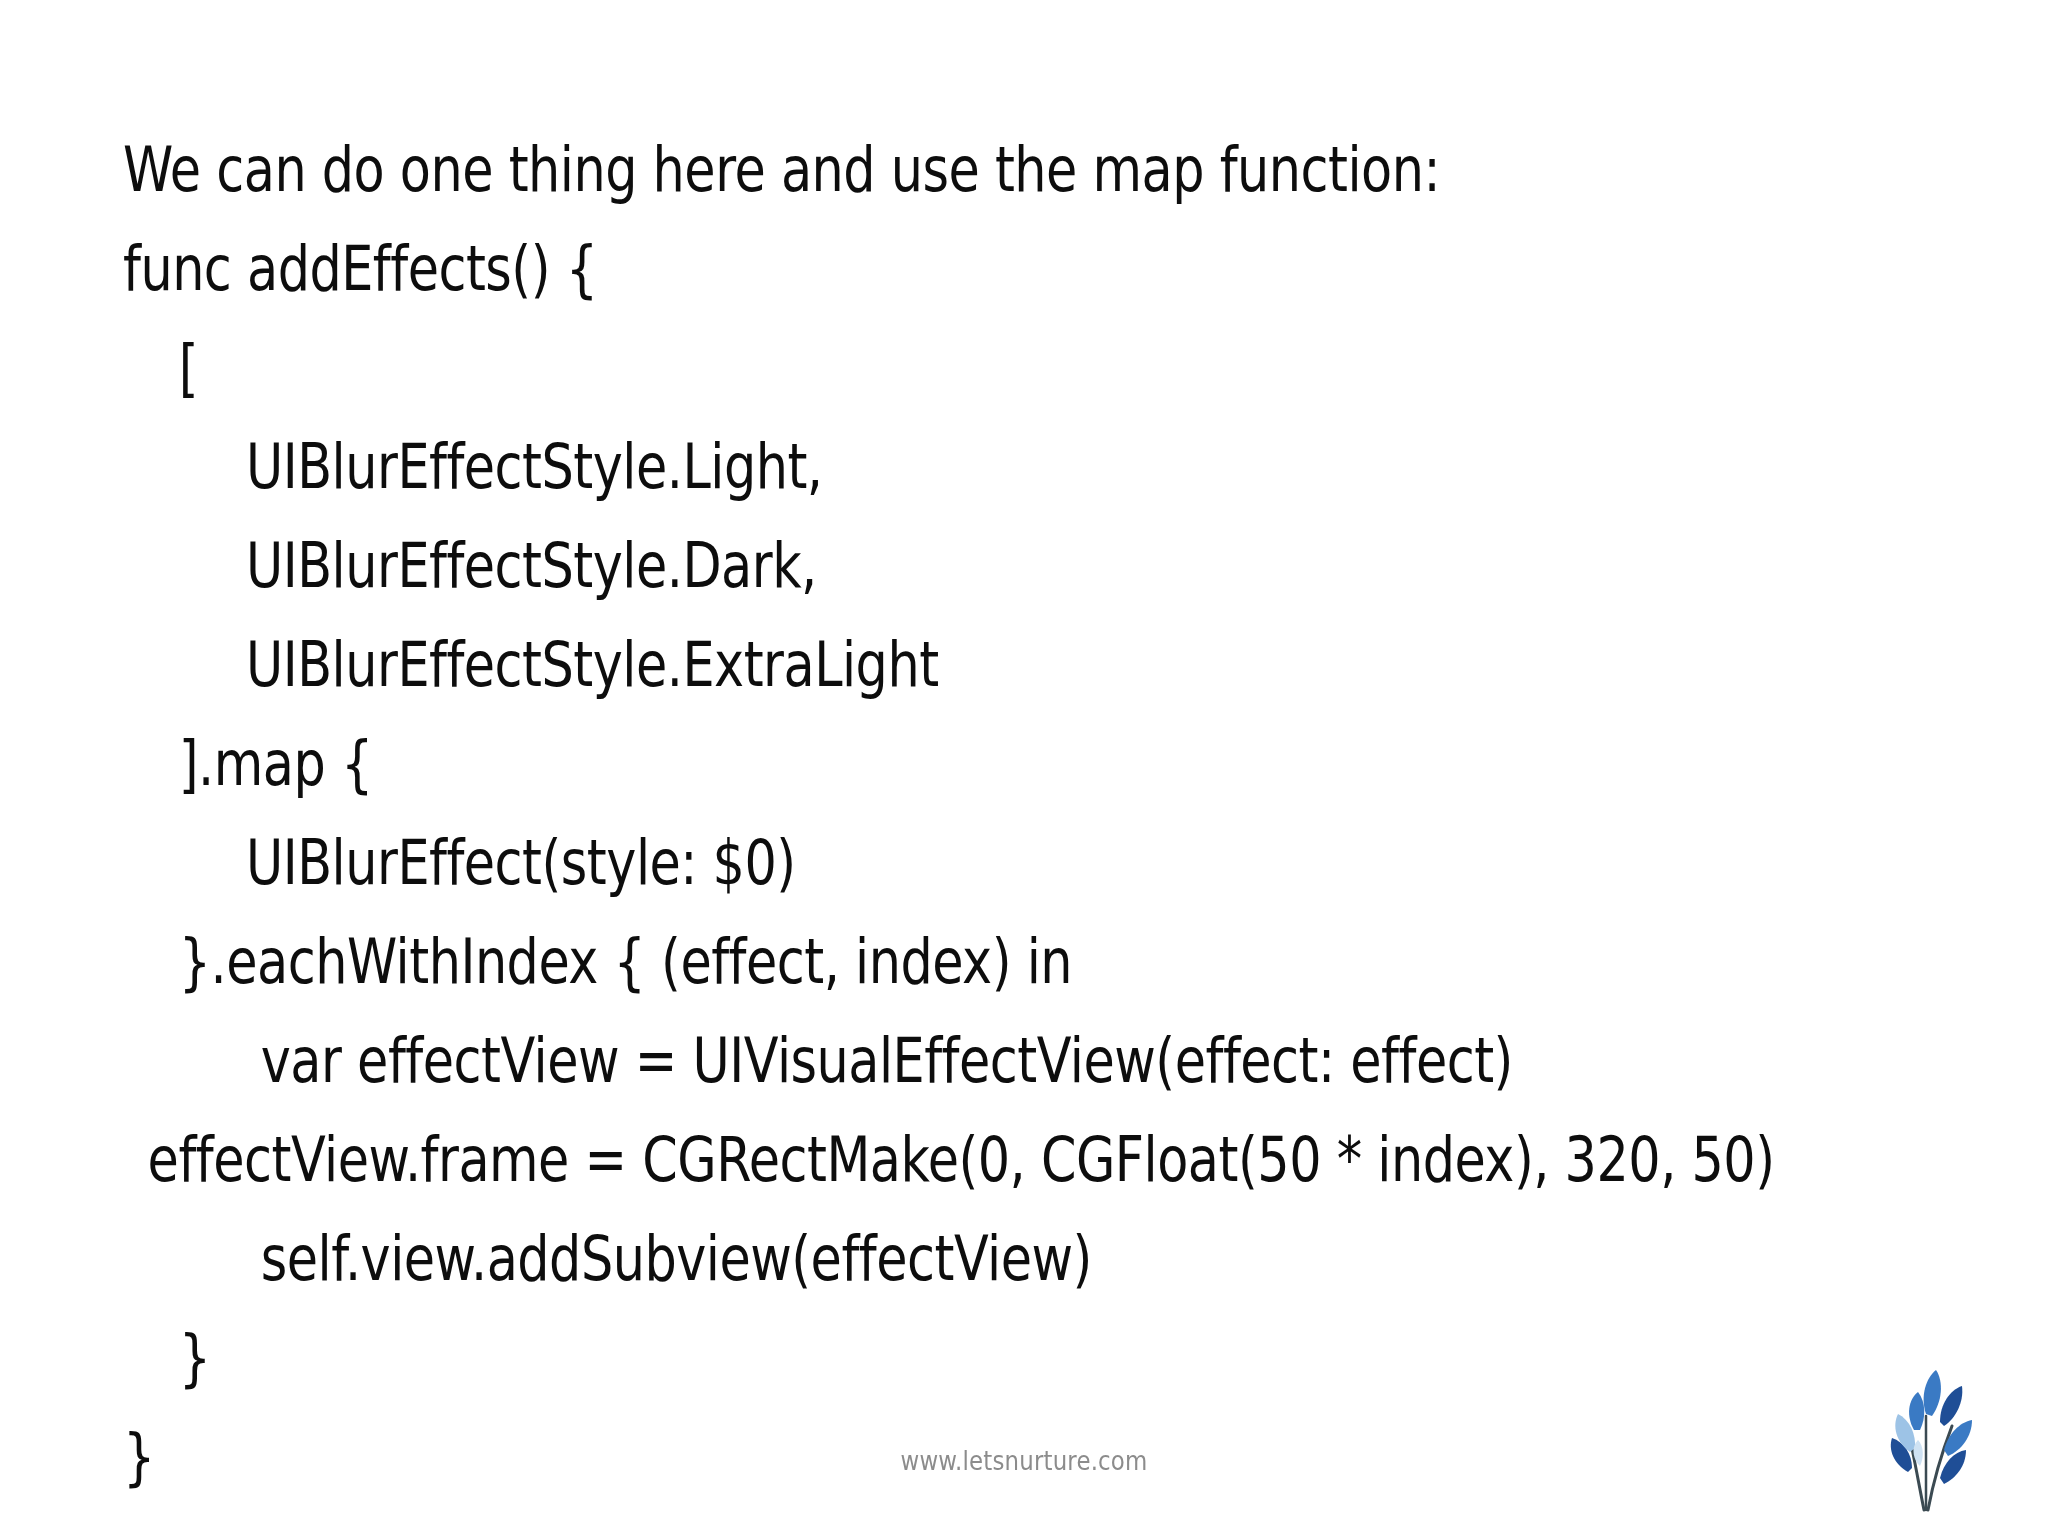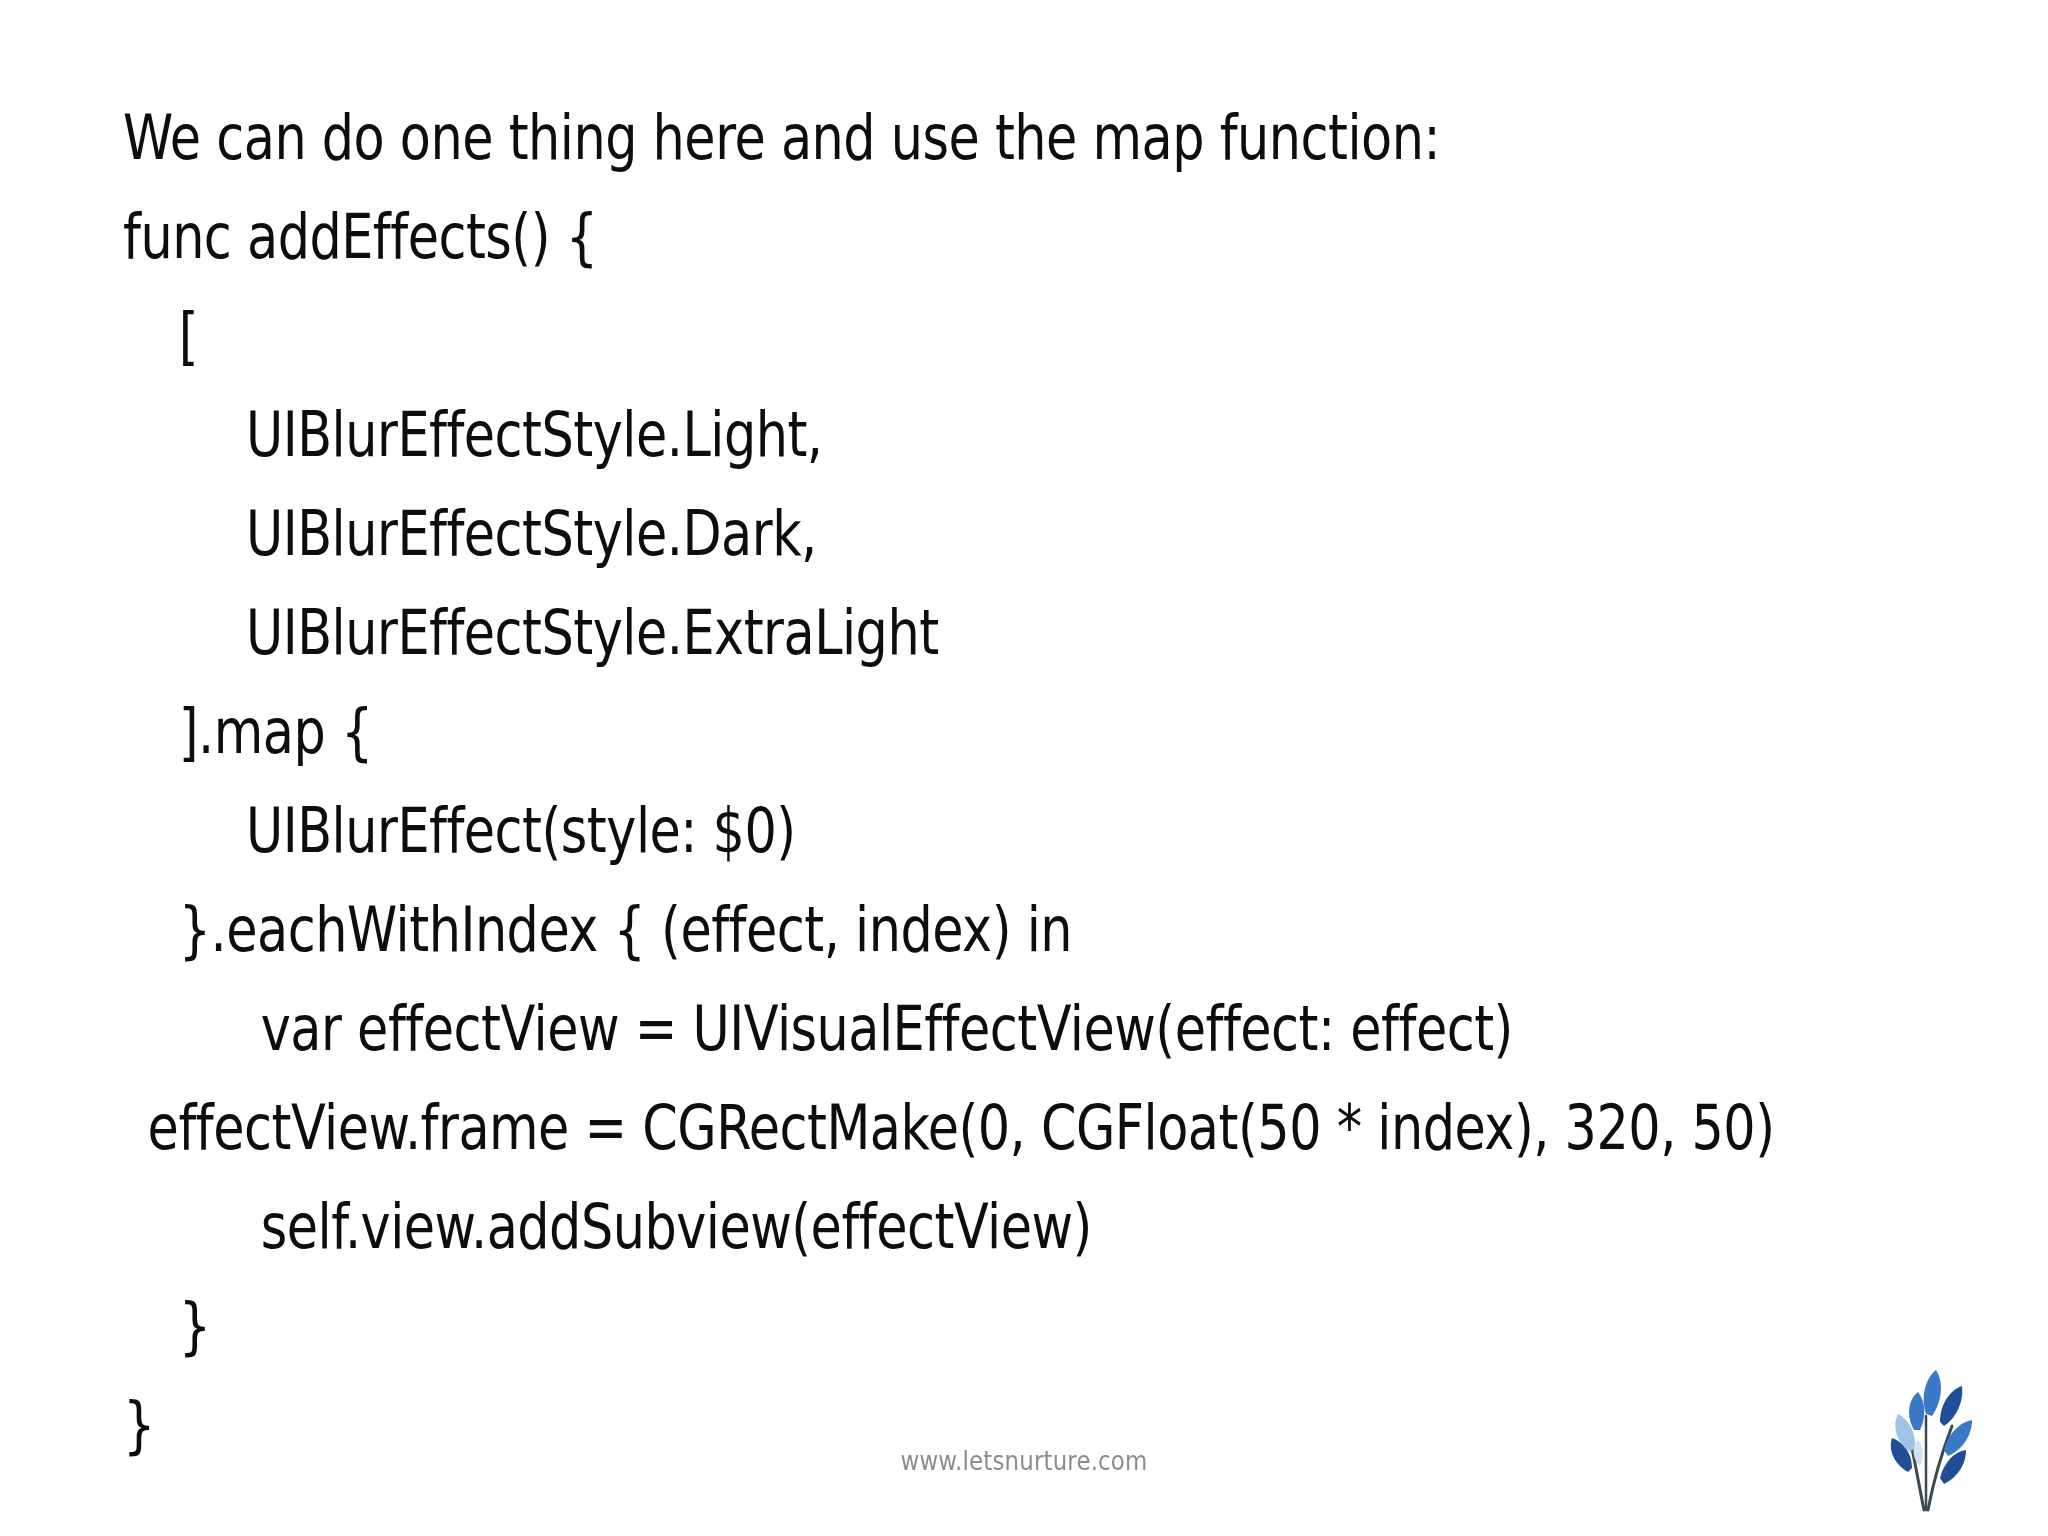--- a/index.html
+++ b/index.html
@@ -20,21 +20,21 @@
   .slide {
     position: absolute;
     inset: 0;
     background: #ffffff;
   }
 
   
   .code-block {
     position: absolute;
     left: 0;
-    top: 88px;
+    top: 120px;
     width: 1756px;
   }
 
   .code-line {
     font-family: "DejaVu Sans", sans-serif;
     font-size: 62px;
     line-height: 99px;
     font-weight: 400;
     color: #0d0d0d;
     white-space: pre;

